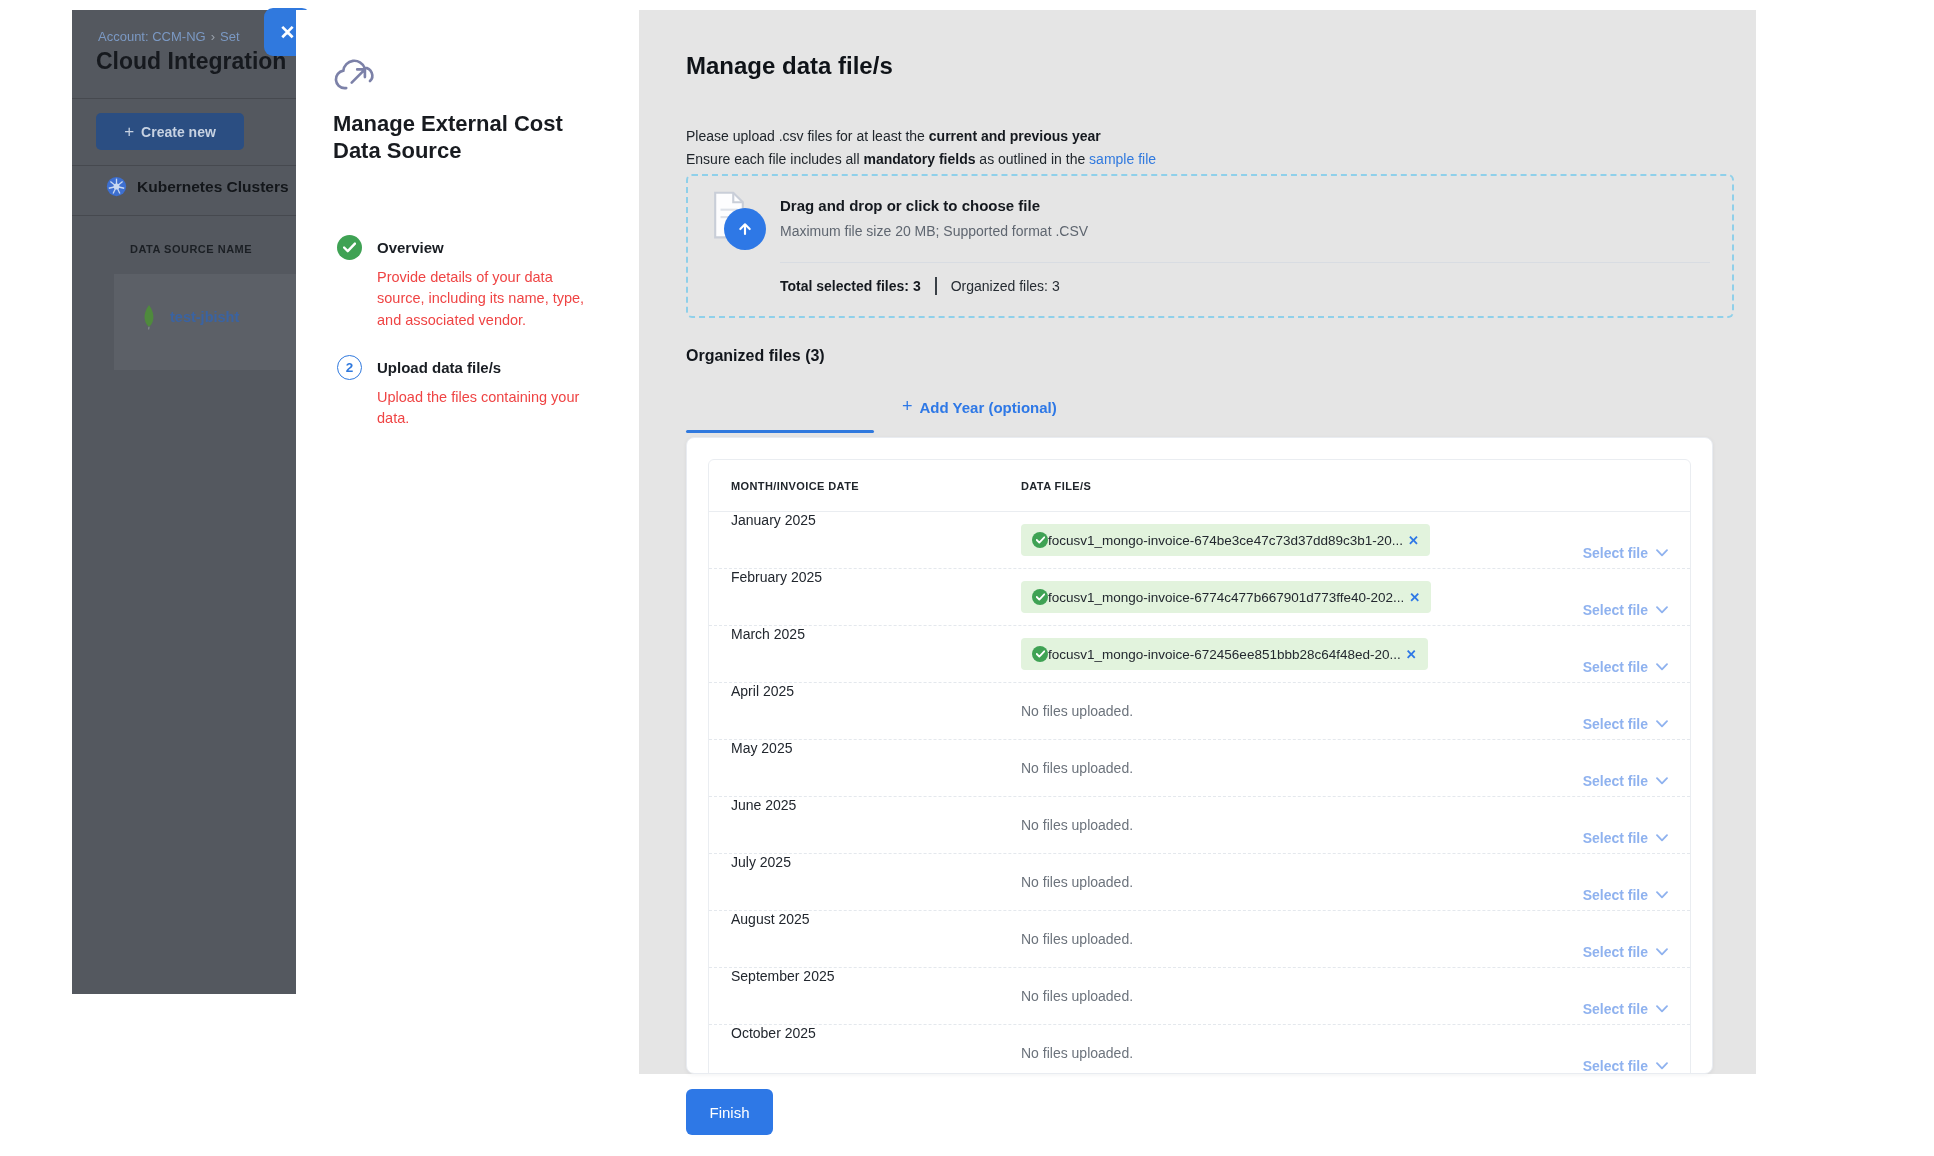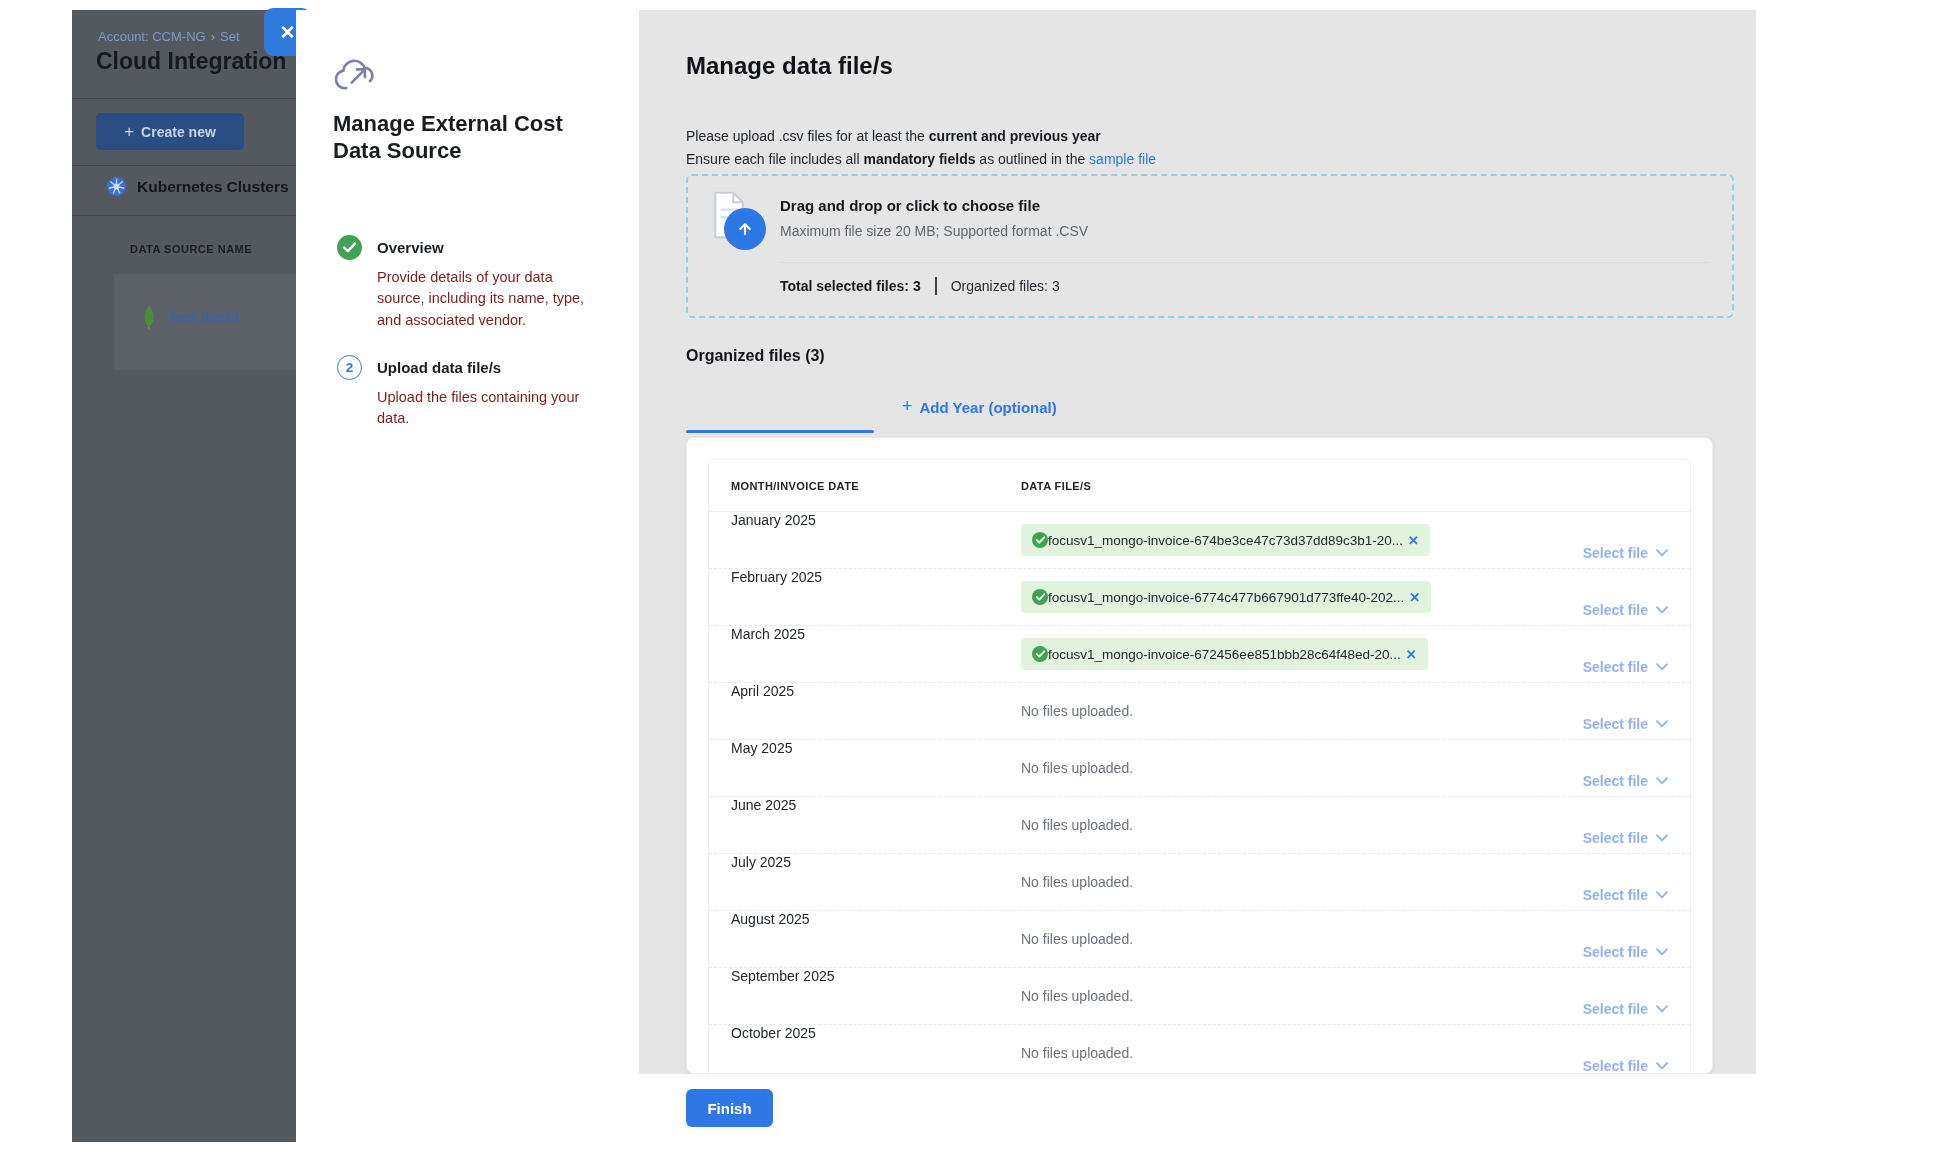--- a/index.html
+++ b/index.html
@@ -5,21 +5,21 @@
   * { box-sizing: border-box; }
   html,body { margin:0; padding:0; }
   body {
     width:1934px; height:1156px; background:#ffffff;
     font-family:"Liberation Sans", sans-serif; color:#1a1e23;
     position:relative; overflow:hidden;
   }
   #screen { position:absolute; inset:0; }
 
   
-  .overlay { position:absolute; left:72px; top:10px; width:224px; height:1132px;
+  .overlay { position:absolute; left:72px; top:10px; width:224px; height:984px;
              background:#54585f; overflow:hidden; }
   .ov-breadcrumb { position:absolute; left:26px; top:19px; font-size:13px;
                    color:#7b99c4; white-space:nowrap; }
   .ov-sep { color:#9aa2ac; margin:0 5px; }
   .ov-title { position:absolute; left:24px; top:38px; font-size:23px; font-weight:700;
               color:#16191e; white-space:nowrap; }
   .ov-div { position:absolute; left:0; right:0; height:1px; background:#46494f; }
   .ov-create { position:absolute; left:24px; top:103px; width:148px; height:37px;
                background:#2b4e82; border-radius:5px; color:#c7d2e2; font-size:14px;
                font-weight:600; display:flex; align-items:center; justify-content:center;
@@ -45,21 +45,21 @@
   .sb-title { position:absolute; left:37px; top:100px; width:262px; font-size:22px;
               font-weight:700; color:#181b20; line-height:1.24; }
   .step-done { position:absolute; left:41px; top:225px; width:25px; height:25px;
                border-radius:50%; background:#3fa254; display:flex; align-items:center;
                justify-content:center; }
   .step-num { position:absolute; left:41px; top:345px; width:25px; height:25px;
               border-radius:50%; border:1.5px solid #3079de; color:#3079de; font-size:13.5px;
               font-weight:700; display:flex; align-items:center; justify-content:center;
               background:#fff; }
   .step-label { position:absolute; left:81px; font-size:15px; font-weight:700; color:#191d23; }
-  .step-desc  { position:absolute; left:81px; width:222px; font-size:14.5px; color:#7f1d1d;
+  .step-desc  { position:absolute; left:81px; width:222px; font-size:14.5px; color:#ef4444;
                 line-height:1.47; }
 
   
   .main { position:absolute; left:639px; top:10px; width:1117px; height:1064px; background:#e5e5e5; }
   .m-heading { position:absolute; left:47px; top:42px; font-size:24px; font-weight:700; color:#0f1318; }
   .m-para { position:absolute; left:47px; top:115px; font-size:14px; color:#20262c; line-height:1.65; }
   .m-para b { color:#15191f; }
   .m-link { color:#3079de; cursor:pointer; text-decoration:none; }
 
   .dropzone { position:absolute; left:47px; top:164px; width:1048px; height:144px;
@@ -102,23 +102,23 @@
   .empty-text { font-size:14px; color:#6c737c; }
   .chip { display:inline-flex; align-items:center; gap:0; background:#e2f3dd;
           border-radius:4px; padding:0 11px; height:32px; font-size:13.5px; color:#23282f;
           white-space:nowrap; }
   .chip-check { width:16px; height:16px; border-radius:50%; background:#3fa254; flex:none;
                 display:flex; align-items:center; justify-content:center; }
   .chip-x { color:#2e78e6; font-size:13px; font-weight:700; margin-left:5px; cursor:pointer; }
   .select-file { margin-left:auto; display:flex; align-items:center; gap:8px; color:#8fb2ef;
                  font-size:14px; font-weight:600; cursor:pointer; flex:none;margin-top:26px; }
 
-  .finish-btn { position:absolute; left:686px; top:1089px; width:87px; height:38px;
+  .finish-btn { position:absolute; left:686px; top:1089px; width:87px; height:46px;
                 background:#2e78e6; border:none; border-radius:6px; color:#fff; font-size:15px;
-                font-weight:700; font-family:"Liberation Sans",sans-serif; cursor:pointer; }
+                font-weight:400; font-family:"Liberation Sans",sans-serif; cursor:pointer; }
 </style>
 </head>
 <body>
 
 <div id="screen">
 
   <div class="overlay">
     <div class="ov-breadcrumb">
       <span>Account: CCM-NG</span><span class="ov-sep">›</span><span>Set</span>
     </div>

